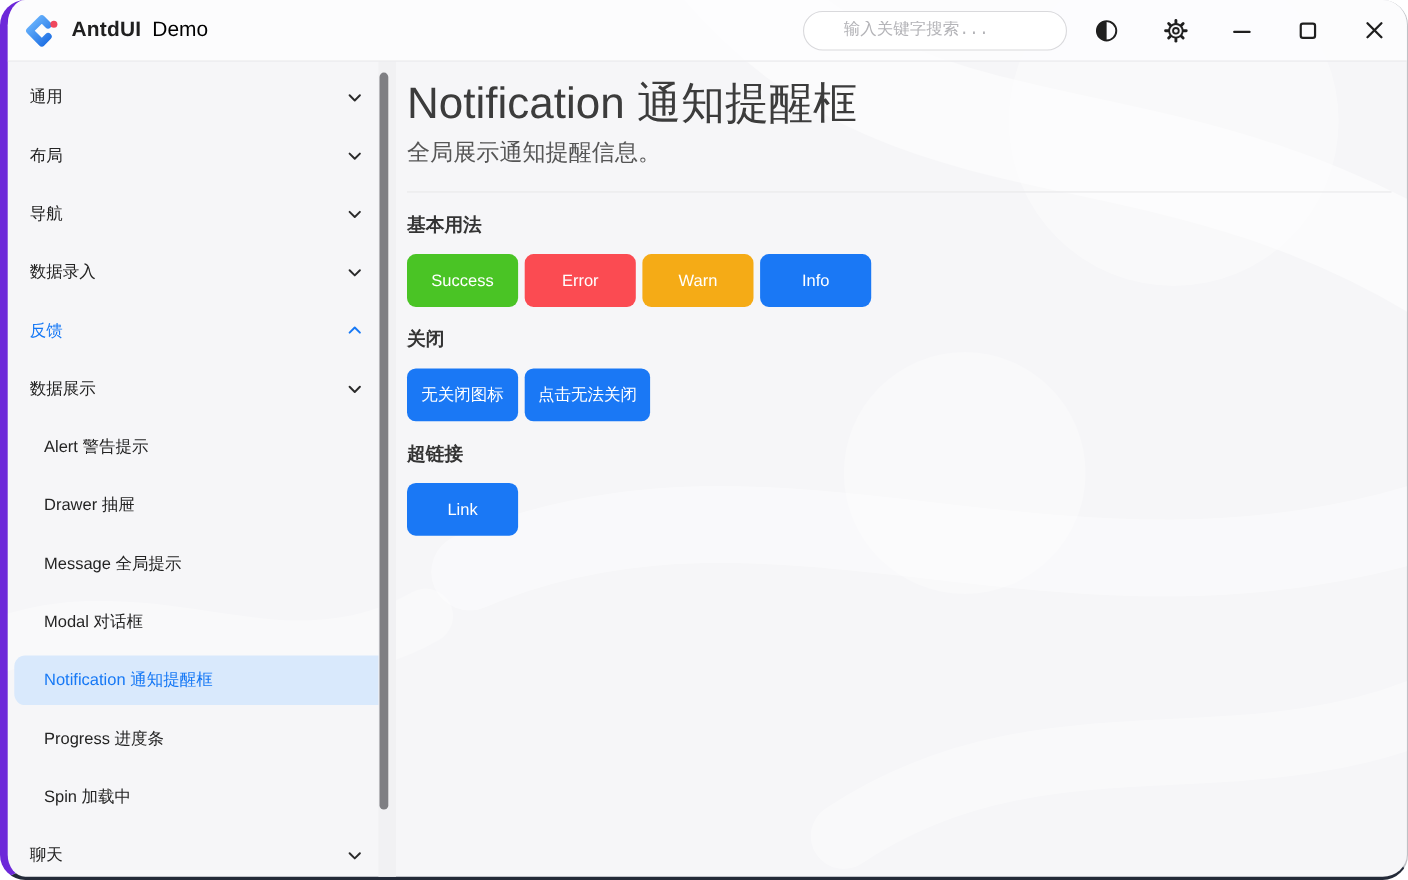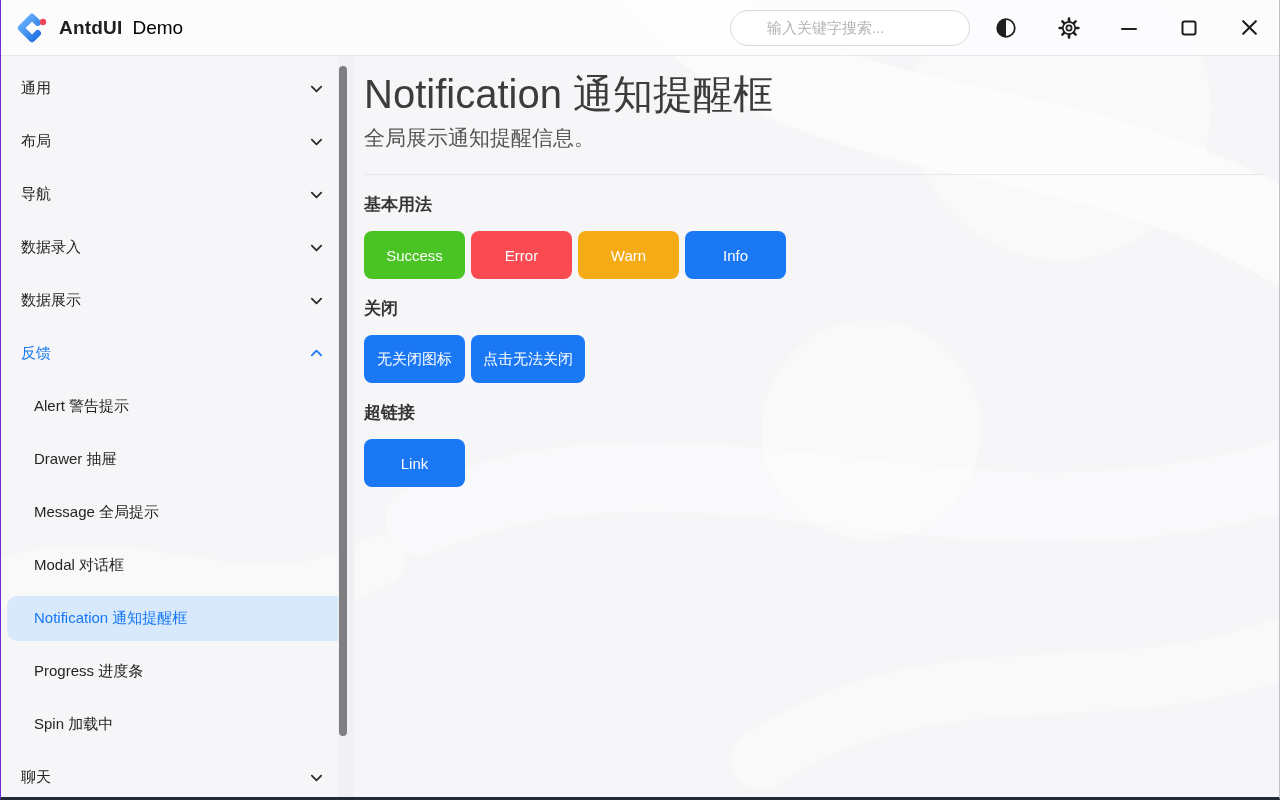--- a/index.html
+++ b/index.html
@@ -5,43 +5,44 @@
   * { margin:0; padding:0; box-sizing:border-box; }
   html,body { width:1280px; height:800px; }
   body {
     font-family:"Liberation Sans","DejaVu Sans",sans-serif;
     color:#262626;
     overflow:hidden;
   }
   .window {
     position:relative; width:1280px; height:800px;
     background:#f6f6f8;
-    border-left:1px solid #6d28d9;
+    border-left:7px solid #6d28d9;
     border-right:1px solid #bfc1c6;
     border-bottom:3px solid #232a38;
     overflow:hidden;
+    border-radius:23px;
   }
   .bg-texture { position:absolute; inset:0; z-index:0; pointer-events:none; }
 
   
   .titlebar {
     position:relative; z-index:2;
     height:56px; display:flex; align-items:center;
     padding:0 10px 0 16px;
     background:rgba(253,253,254,.85);
     border-bottom:1px solid #e7e7e9;
   }
   .brand { display:flex; align-items:center; gap:12px; }
   .brand-name { font-size:19px; font-weight:700; color:#202020; letter-spacing:.2px; }
   .brand-suffix { font-size:19px; color:#000000; margin-left:-2px; }
   .tb-spacer { flex:1; }
   .searchbox {
     width:240px; height:36px; border:1px solid #d9d9dc; border-radius:18px;
     background:rgba(255,255,255,.8); display:flex; align-items:center;
-    padding:0 12px; gap:24px; margin-right:16px;
+    padding:0 12px; gap:24px; margin-right:16px;font-family:Liberation Mono, monospace;
   }
   .searchbox input {
     border:none; outline:none; background:transparent; flex:1;
     font-size:15px; color:#555; font-family:inherit;
   }
   .searchbox input::placeholder { color:#b4b4b8; }
   .tb-btn {
     width:40px; height:40px; display:flex; align-items:center; justify-content:center;
     cursor:pointer; border-radius:6px;
   }
@@ -201,31 +202,31 @@
         </svg>
       </div>
 
       <div class="nav-row">
         <span class="nav-label">数据录入</span>
         <svg class="chev" width="15" height="15" viewBox="0 0 16 16">
           <path d="M3 6 L8 11 L13 6" fill="none" stroke="#2b2b2b" stroke-width="1.9" stroke-linecap="round" stroke-linejoin="round"></path>
         </svg>
       </div>
 
-      <div class="nav-row">
-        <span class="nav-label">数据展示</span>
-        <svg class="chev" width="15" height="15" viewBox="0 0 16 16">
-          <path d="M3 6 L8 11 L13 6" fill="none" stroke="#2b2b2b" stroke-width="1.9" stroke-linecap="round" stroke-linejoin="round"></path>
-        </svg>
-      </div>
-
       <div class="nav-row group-active">
         <span class="nav-label">反馈</span>
         <svg class="chev" width="15" height="15" viewBox="0 0 16 16">
           <path d="M3 10 L8 5 L13 10" fill="none" stroke="#1678f5" stroke-width="1.9" stroke-linecap="round" stroke-linejoin="round"></path>
+        </svg>
+      </div>
+
+      <div class="nav-row">
+        <span class="nav-label">数据展示</span>
+        <svg class="chev" width="15" height="15" viewBox="0 0 16 16">
+          <path d="M3 6 L8 11 L13 6" fill="none" stroke="#2b2b2b" stroke-width="1.9" stroke-linecap="round" stroke-linejoin="round"></path>
         </svg>
       </div>
 
       <div class="nav-row sub">
         <span class="nav-label">Alert 警告提示</span>
       </div>
 
       <div class="nav-row sub">
         <span class="nav-label">Drawer 抽屉</span>
       </div>

